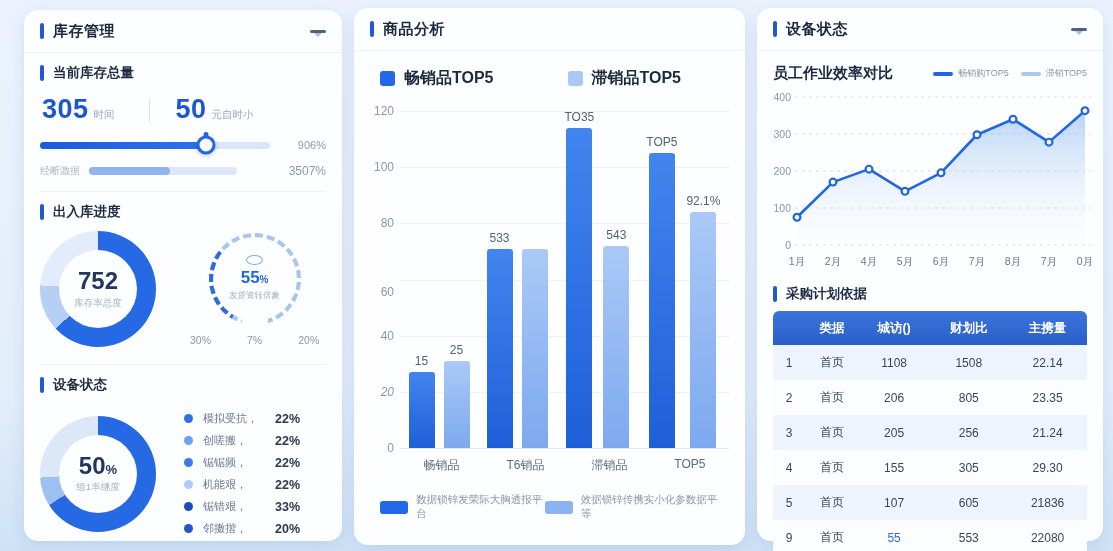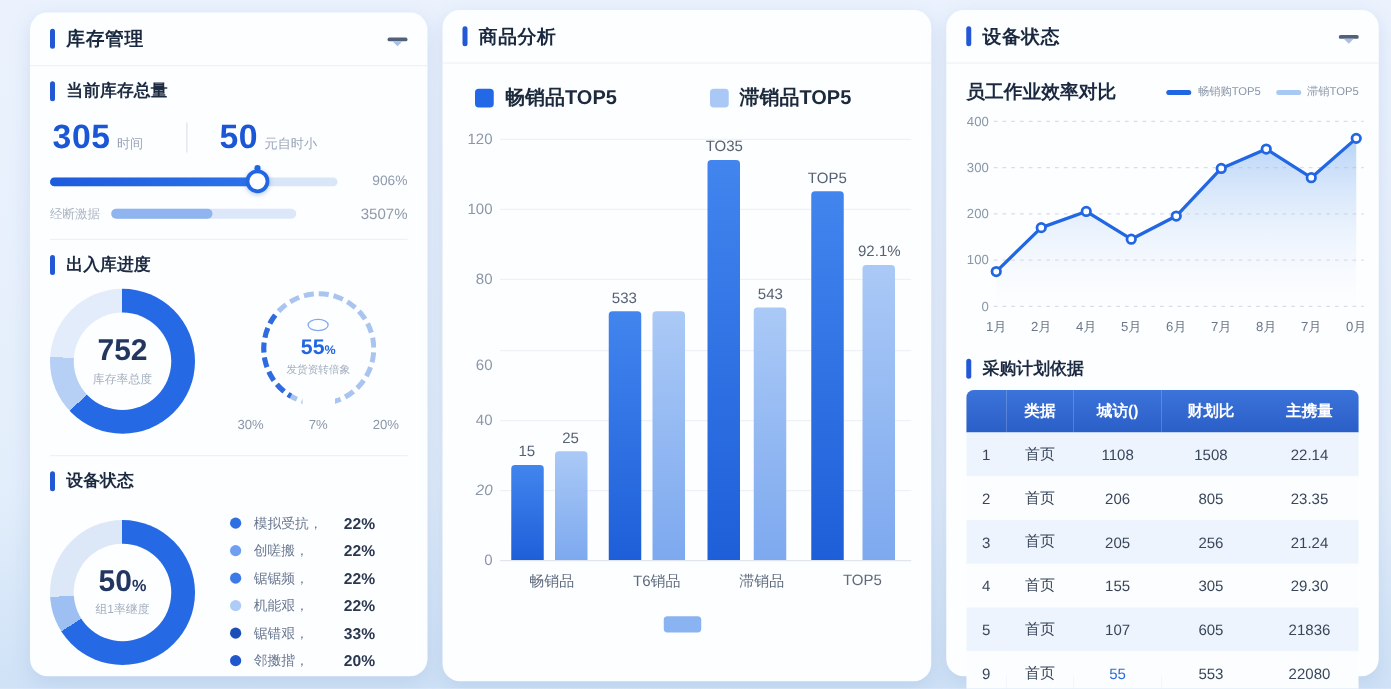--- a/index.html
+++ b/index.html
@@ -311,21 +311,26 @@
     <div class="ylab" style="top: 334px;">0</div>
         <div class="ylab" style="top: 277.833px; font-style: italic;">20</div>
         <div class="ylab" style="top: 221.667px;">40</div>
         <div class="ylab" style="top: 178px;">60</div>
         <div class="ylab" style="top: 109.333px;">80</div>
         <div class="ylab" style="top: 53.1667px;">100</div>
         <div class="ylab" style="top: -3px;">120</div>
       </div>
     <div class="b-legend">
       <div class="item">
+        <span class="sw" id="bsw1" style="background: rgb(35, 104, 230);"></span>
+        <span class="lt">数据锁锌发荣际大胸透报平台</span>
+      </div>
+      <div class="item">
         <span class="sw" id="bsw2" style="background: rgb(138, 180, 241);"></span>
+        <span class="lt">效据锁锌传携实小化参数据平等</span>
       </div>
     </div>
   </div>
 
   <div class="card" id="card3">
     <div class="card-head">
       <span class="acc"></span>
       <span class="head-title">设备状态</span>
       <span class="collapse"></span>
     </div>

